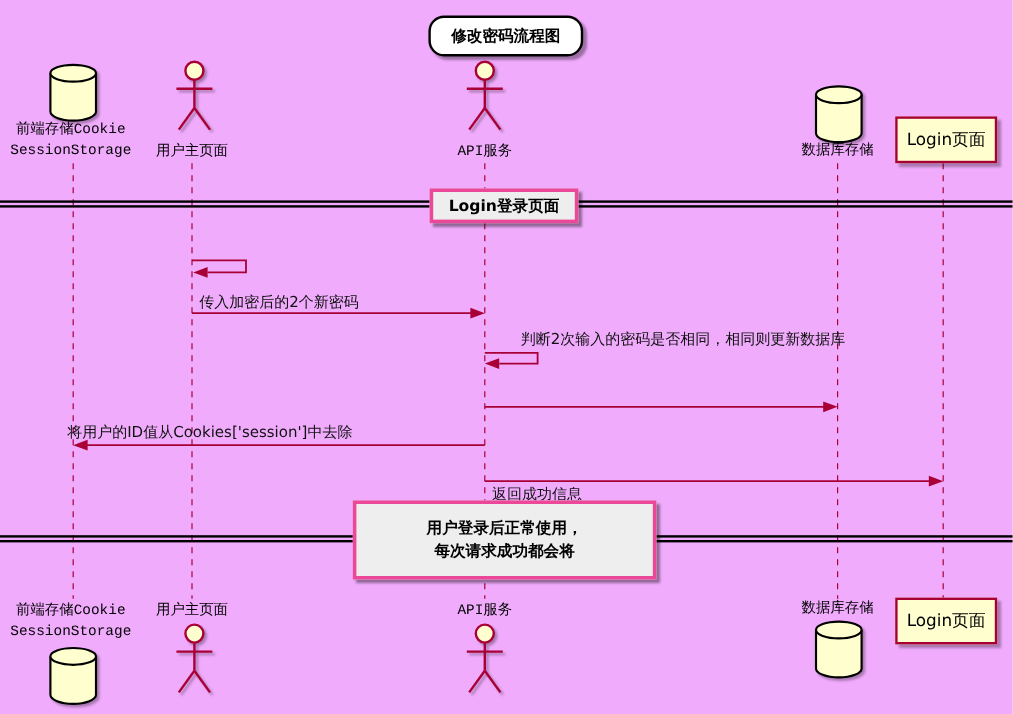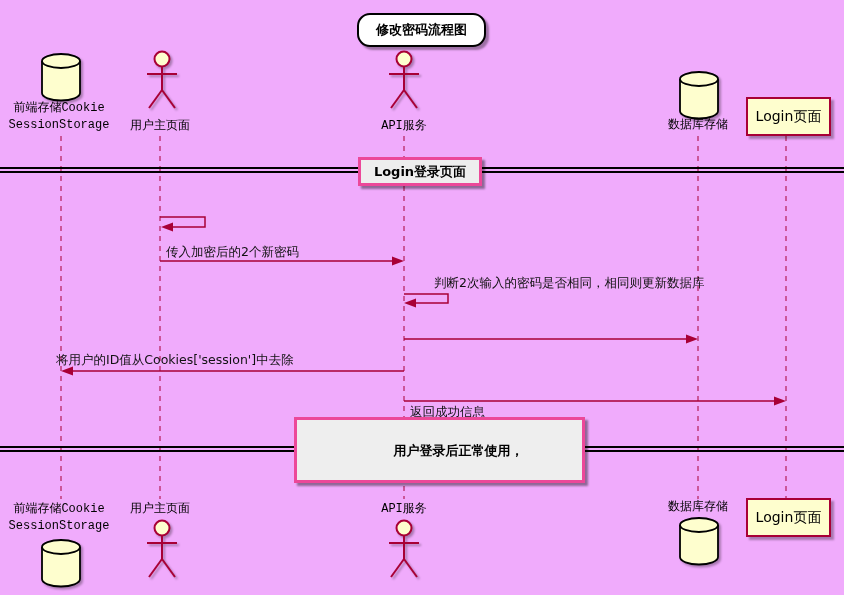--- a/index.html
+++ b/index.html
@@ -38,21 +38,21 @@
   .actor-svg circle{fill:var(--cream);stroke:var(--accent);stroke-width:2;}
   .actor-svg line{stroke:var(--accent);stroke-width:2;}
   .db-svg path,.db-svg ellipse{fill:var(--cream);stroke:#000;stroke-width:1.8;}
 
   
   .rule{position:absolute;left:0;width:844px;height:2px;background:#000;}
   .divider-box{position:absolute;background:var(--divider);border:3px solid #ec4899;
     box-shadow:3px 3px 2px rgba(0,0,0,.4);display:flex;flex-direction:column;
     align-items:center;justify-content:center;font-weight:bold;font-size:13px;}
   .divider-box.small{left:358px;top:157px;width:118px;height:23px;}
-  .divider-box.big{left:294px;top:417px;width:247px;height:60px;line-height:19px;text-align:center;padding-left:38px;}
+  .divider-box.big{left:294px;top:417px;width:247px;height:60px;line-height:19px;text-align:center;}
 </style>
 </head>
 <body>
 
 <div class="diagram">
 
   <svg class="layer" viewBox="0 0 844 595">
     <line class="lifeline" x1="61" y1="136" x2="61" y2="499"></line>
     <line class="lifeline" x1="160" y1="136" x2="160" y2="499"></line>
     <line class="lifeline" x1="404" y1="136" x2="404" y2="499"></line>
@@ -128,20 +128,21 @@
 
   <div class="msg-text" style="left:166px;top:244px;">传入加密后的2个新密码</div>
   <div class="msg-text" style="left:434px;top:275px;">判断2次输入的密码是否相同，相同则更新数据库</div>
   <div class="msg-text" style="left:56px;top:352px;">将用户的ID值从Cookies['session']中去除</div>
   <div class="msg-text" style="left:410px;top:404px;">返回成功信息</div>
 
   <div class="rule" style="top:446px;"></div>
   <div class="rule" style="top:450px;"></div>
   <div class="divider-box big">
     <div>用户登录后正常使用，</div>
+    <div>每次请求成功都会将</div>
   </div>
 
   <div class="plabel" style="left:0;top:501px;width:118px;">
     <div>前端存储Cookie</div>
     <div>SessionStorage</div>
   </div>
   <svg class="icon db-svg" style="left:40px;top:538px" width="42" height="50" viewBox="0 0 42 50">
     <path d="M2,9 L2,41 A19,7.5 0 0 0 40,41 L40,9"></path>
       <ellipse cx="21" cy="9" rx="19" ry="7"></ellipse>
   </svg>

